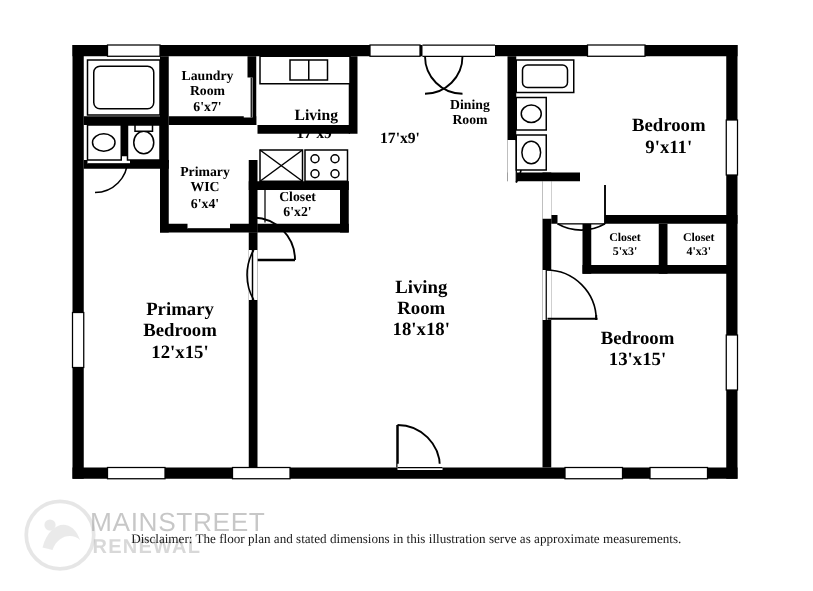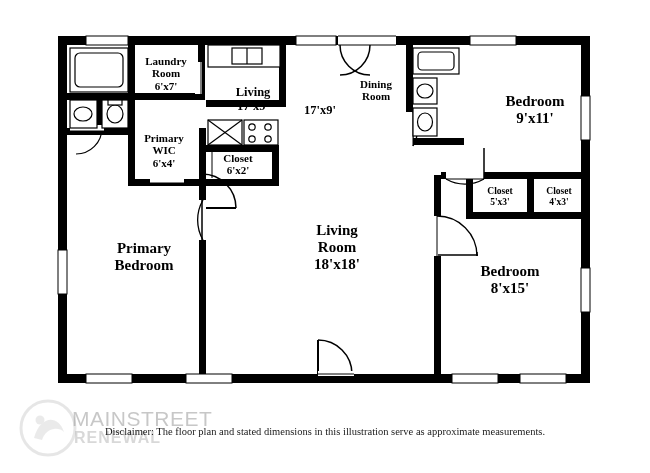--- a/index.html
+++ b/index.html
@@ -257,22 +257,22 @@
 Room</span></div>
     <div class="room-label rl-big" style="left: 480px; top: 93px; width: 110px;"><span style="white-space: pre-line;">Bedroom</span><span class="dim">9'x11'</span></div>
     <div class="room-label rl-small" style="left: 131px; top: 132px; width: 66px;"><span style="white-space: pre-line;">Primary
 WIC</span><span class="dim">6'x4'</span></div>
     <div class="room-label rl-small" style="left: 205px; top: 152px; width: 66px;"><span style="white-space: pre-line;">Closet</span><span class="dim">6'x2'</span></div>
     <div class="room-label rl-tiny" style="left: 473px; top: 186px; width: 54px;"><span style="white-space: pre-line;">Closet</span><span class="dim">5'x3'</span></div>
     <div class="room-label rl-tiny" style="left: 533px; top: 186px; width: 52px;"><span style="white-space: pre-line;">Closet</span><span class="dim">4'x3'</span></div>
     <div class="room-label rl-big" style="left: 292px; top: 222px; width: 90px;"><span style="white-space: pre-line;">Living
 Room</span><span class="dim">18'x18'</span></div>
     <div class="room-label rl-big" style="left: 92px; top: 240px; width: 104px;"><span style="white-space: pre-line;">Primary
-Bedroom</span></div>
-    <div class="room-label rl-big" style="left: 455px; top: 263px; width: 110px;"><span style="white-space: pre-line;">Bedroom</span><span class="dim">8'x15'</span></div>
+Bedroom</span><span class="dim">12'x15'</span></div>
+    <div class="room-label rl-big" style="left: 455px; top: 263px; width: 110px;"><span style="white-space: pre-line;">Bedroom</span><span class="dim">13'x15'</span></div>
   </div>
 
 <svg id="watermark" viewBox="0 0 260 60" xmlns="http://www.w3.org/2000/svg">
   <circle cx="30" cy="30" r="27" fill="none" stroke="#b0b0b0" stroke-width="3"></circle>
   <path d="M16 40 C22 18, 40 16, 46 34 C40 28, 28 30, 24 42 Z" fill="#bdbdbd"></path>
   <circle cx="22" cy="22" r="4.5" fill="#bdbdbd"></circle>
 </svg>
 <div id="wm-text">MAINSTREET</div>
 <div id="wm-sub">RENEWAL</div>
 

